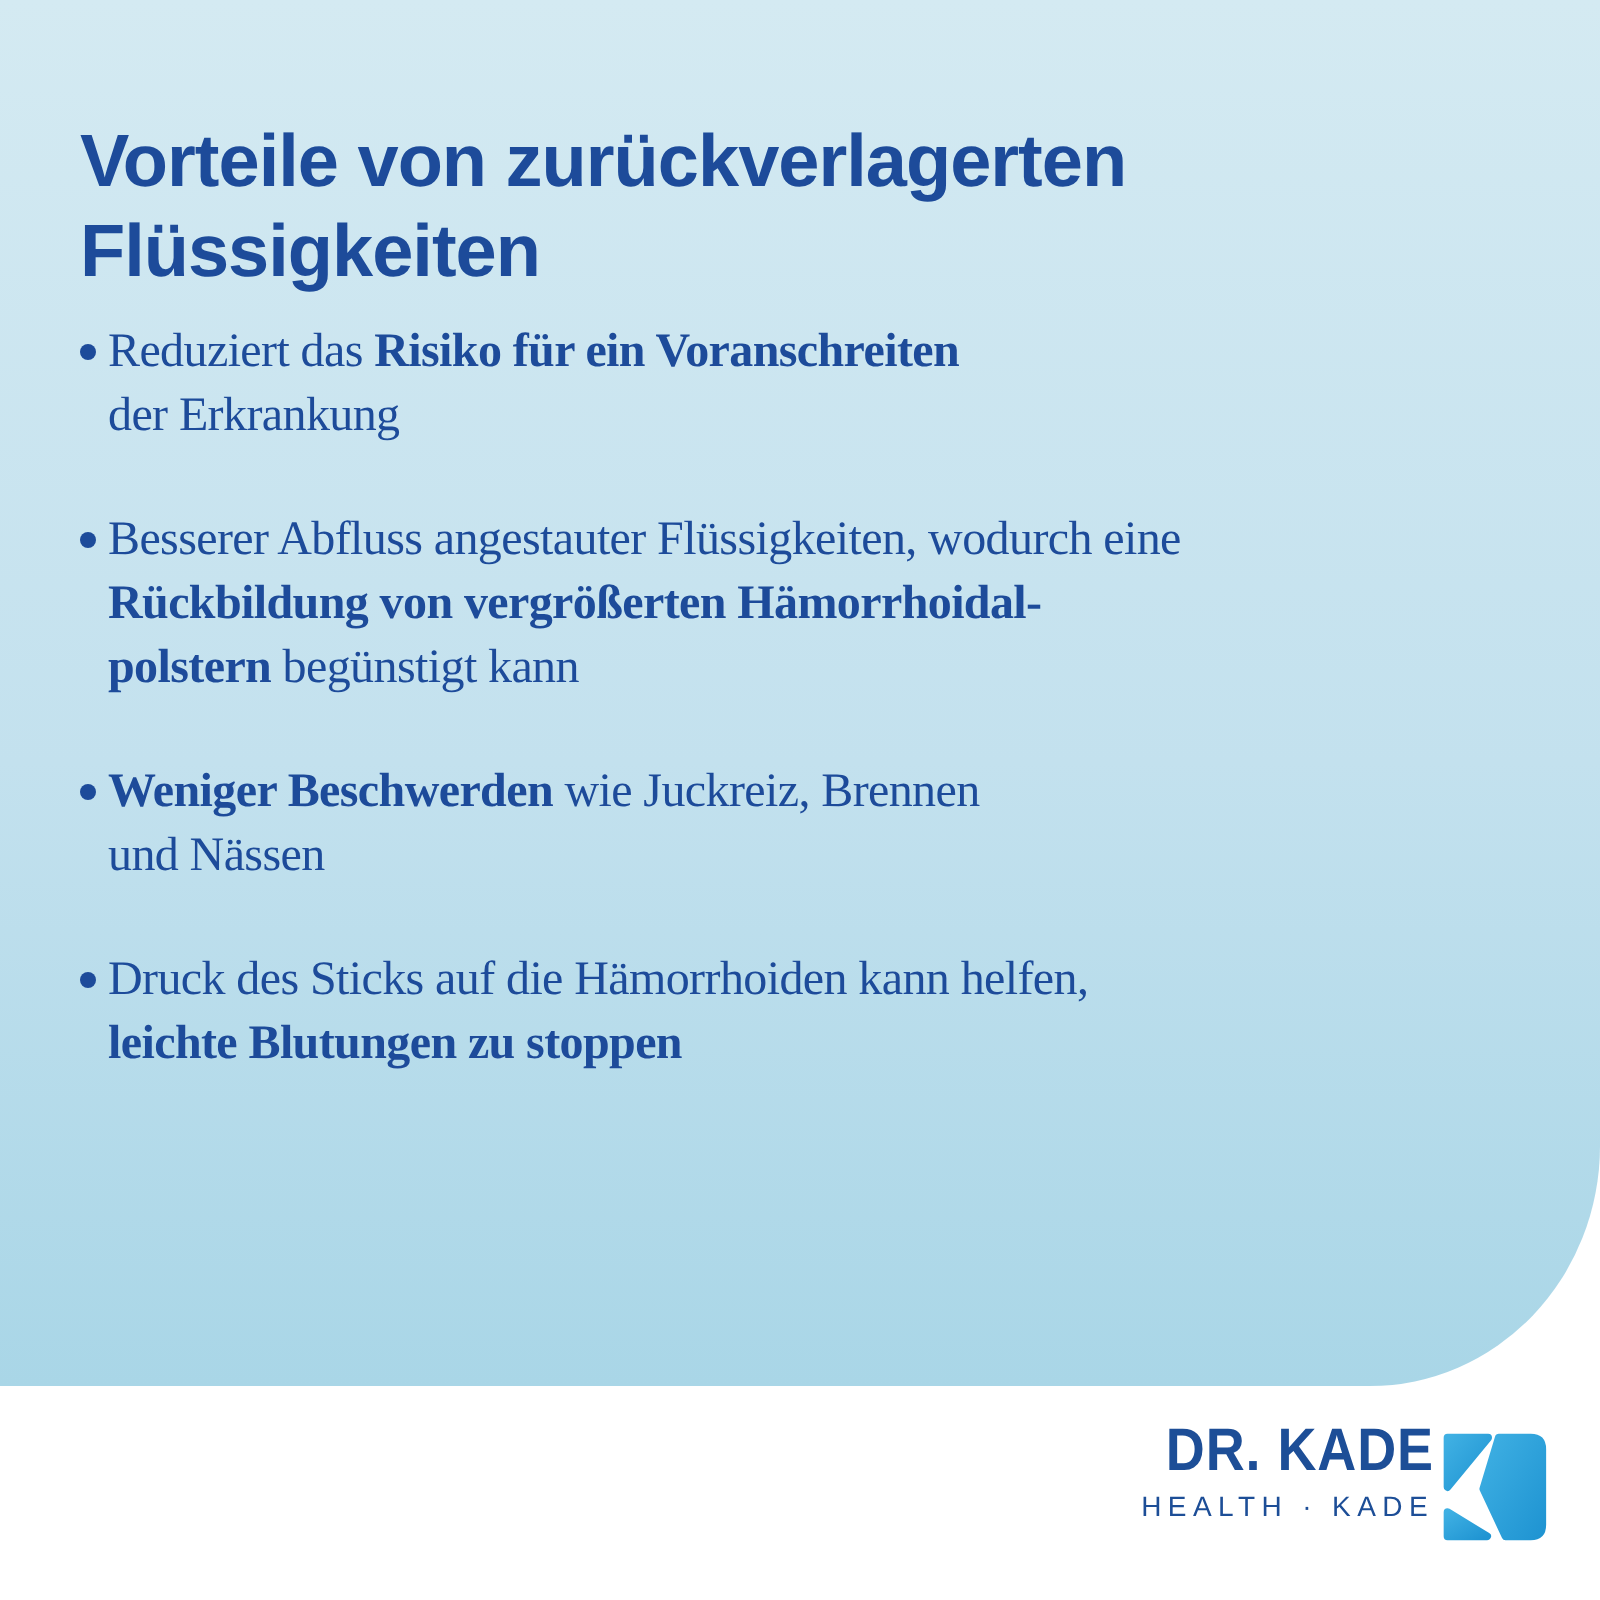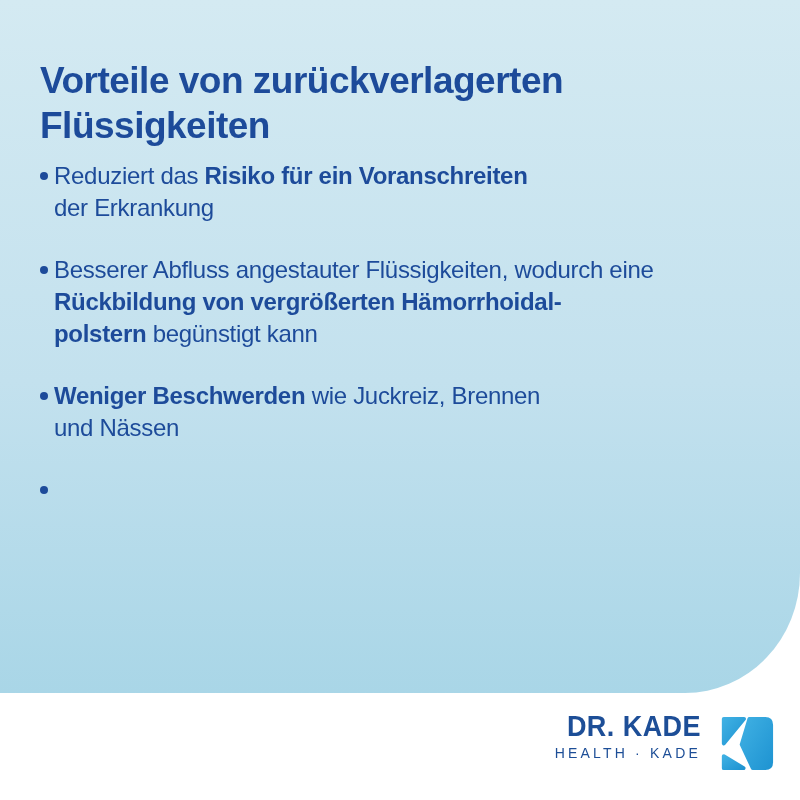--- a/index.html
+++ b/index.html
@@ -41,20 +41,21 @@
     white-space: pre-line;
   }
   .bullets {
     position: absolute;
     left: 40px;
     top: 160px;
     width: 730px;
     margin: 0;
     padding: 0;
     list-style: none;
+    font-family: Liberation Serif, serif;
   }
   .bullet {
     position: relative;
     padding-left: 14px;
     margin: 0 0 30px 0;
     font-size: 24px;
     line-height: 32px;
     letter-spacing: -0.3px;
     color: var(--ink);
   }
@@ -72,21 +73,21 @@
     height: 8px;
     border-radius: 50%;
     background: var(--ink);
   }
   .logo {
     position: absolute;
     right: 25px;
     top: 711px;
     display: flex;
     align-items: flex-start;
-    gap: 16px;
+    gap: 0;
   }
   .logo-textcol {
     text-align: right;
     color: var(--logo-ink);
   }
   .brand {
     font-size: 30px;
     font-weight: 700;
     line-height: 30px;
     letter-spacing: 0.5px;
@@ -114,21 +115,22 @@
 Flüssigkeiten</h1>
 
 <ul class="bullets">
     <li class="bullet"><span class="dot"></span><span class="bullet-text"><span>Reduziert das </span><strong>Risiko für ein Voranschreiten</strong><span>
 der Erkrankung</span></span></li>
     <li class="bullet"><span class="dot"></span><span class="bullet-text"><span>Besserer Abfluss angestauter Flüssigkeiten, wodurch eine
 </span><strong>Rückbildung von vergrößerten Hämorrhoidal-
 polstern</strong><span> begünstigt kann</span></span></li>
     <li class="bullet"><span class="dot"></span><span class="bullet-text"><strong>Weniger Beschwerden</strong><span> wie Juckreiz, Brennen
 und Nässen</span></span></li>
-    <li class="bullet"><span class="dot"></span></li>
+    <li class="bullet"><span class="dot"></span><span class="bullet-text"><span>Druck des Sticks auf die Hämorrhoiden kann helfen,
+</span><strong>leichte Blutungen zu stoppen</strong></span></li>
   </ul>
 
 <div class="logo">
   <div class="logo-textcol">
     <div class="brand">DR. KADE</div>
     <div class="tagline">HEALTH · KADE</div>
   </div>
   <svg class="k-mark" width="58" height="58" viewBox="0 0 60 60" xmlns="http://www.w3.org/2000/svg">
     <defs>
       <linearGradient id="kg" x1="0" y1="0" x2="1" y2="1">

